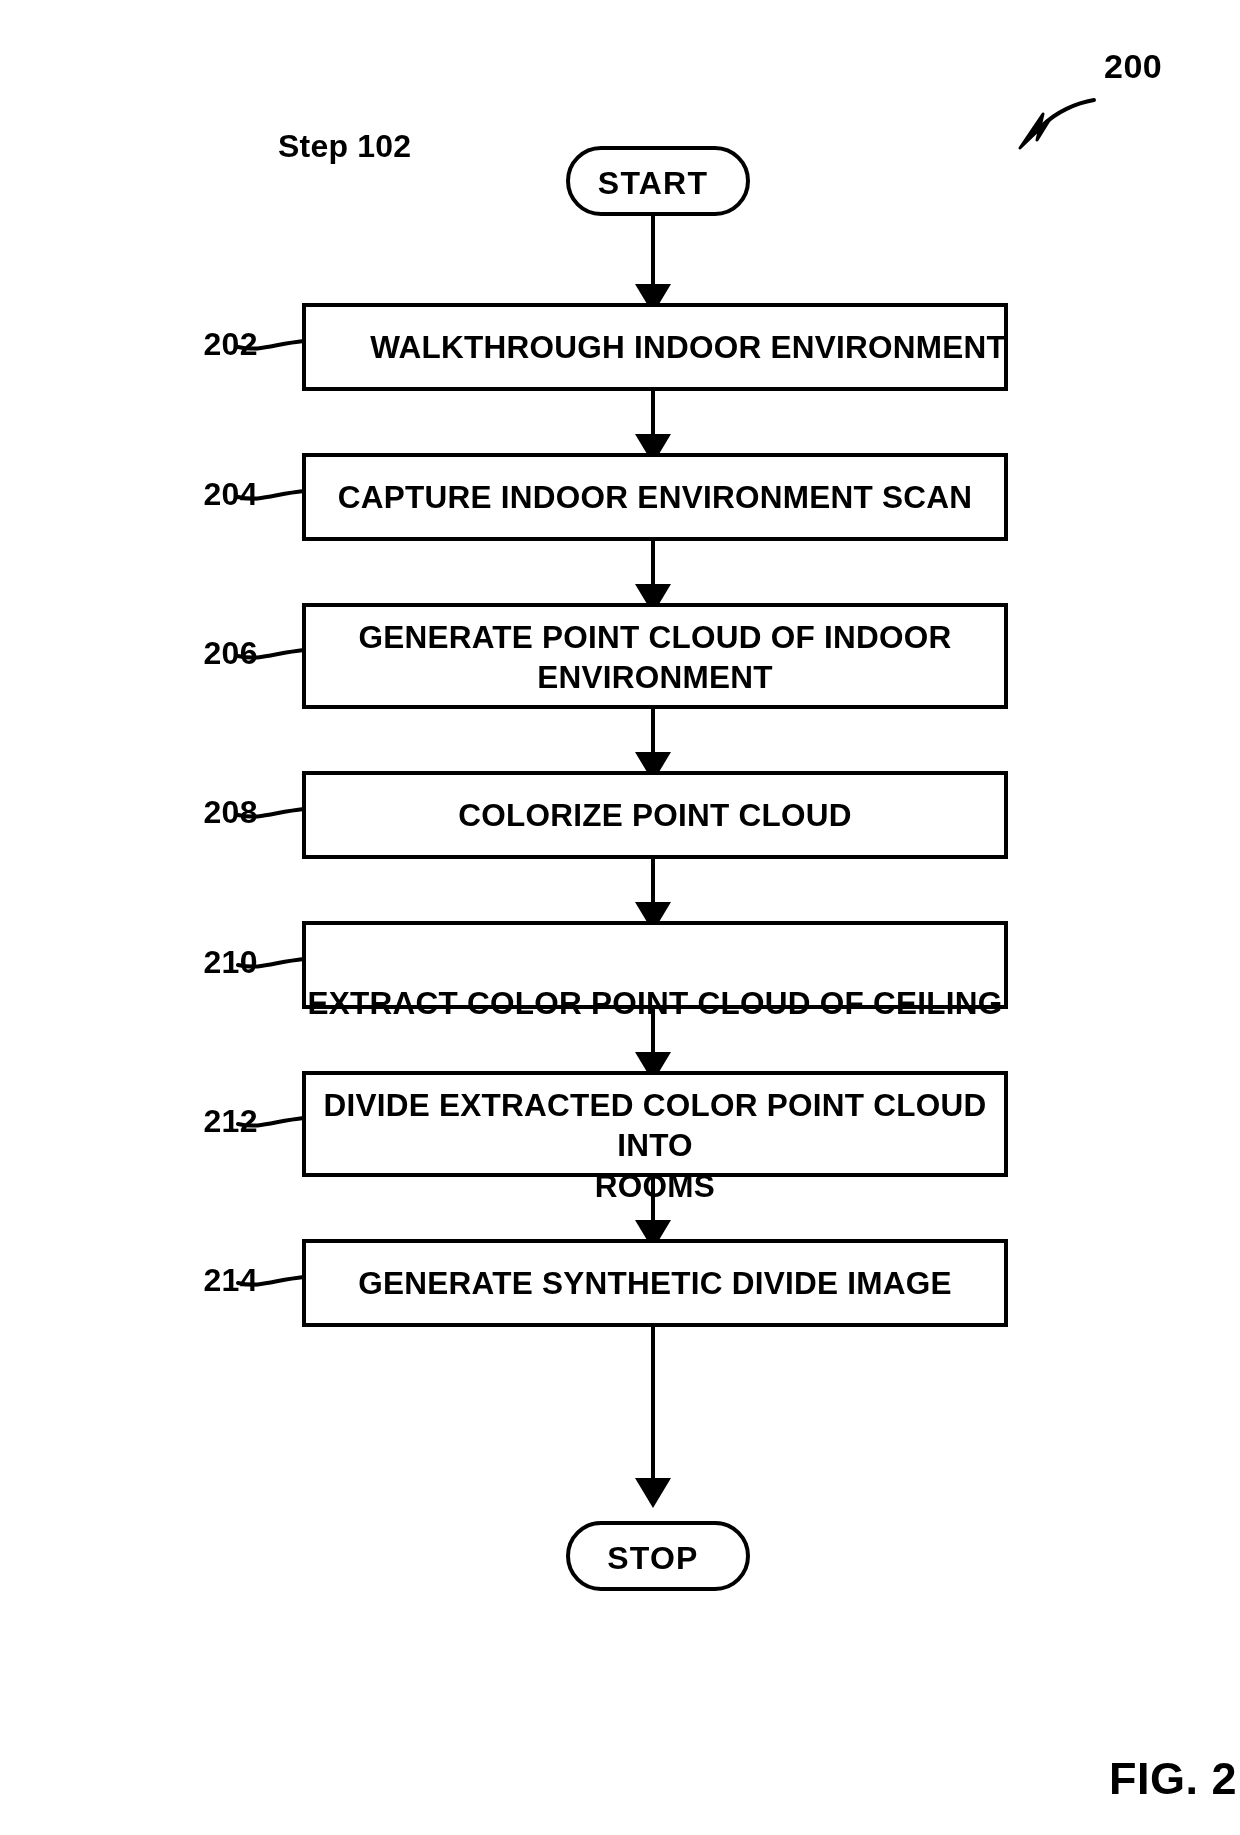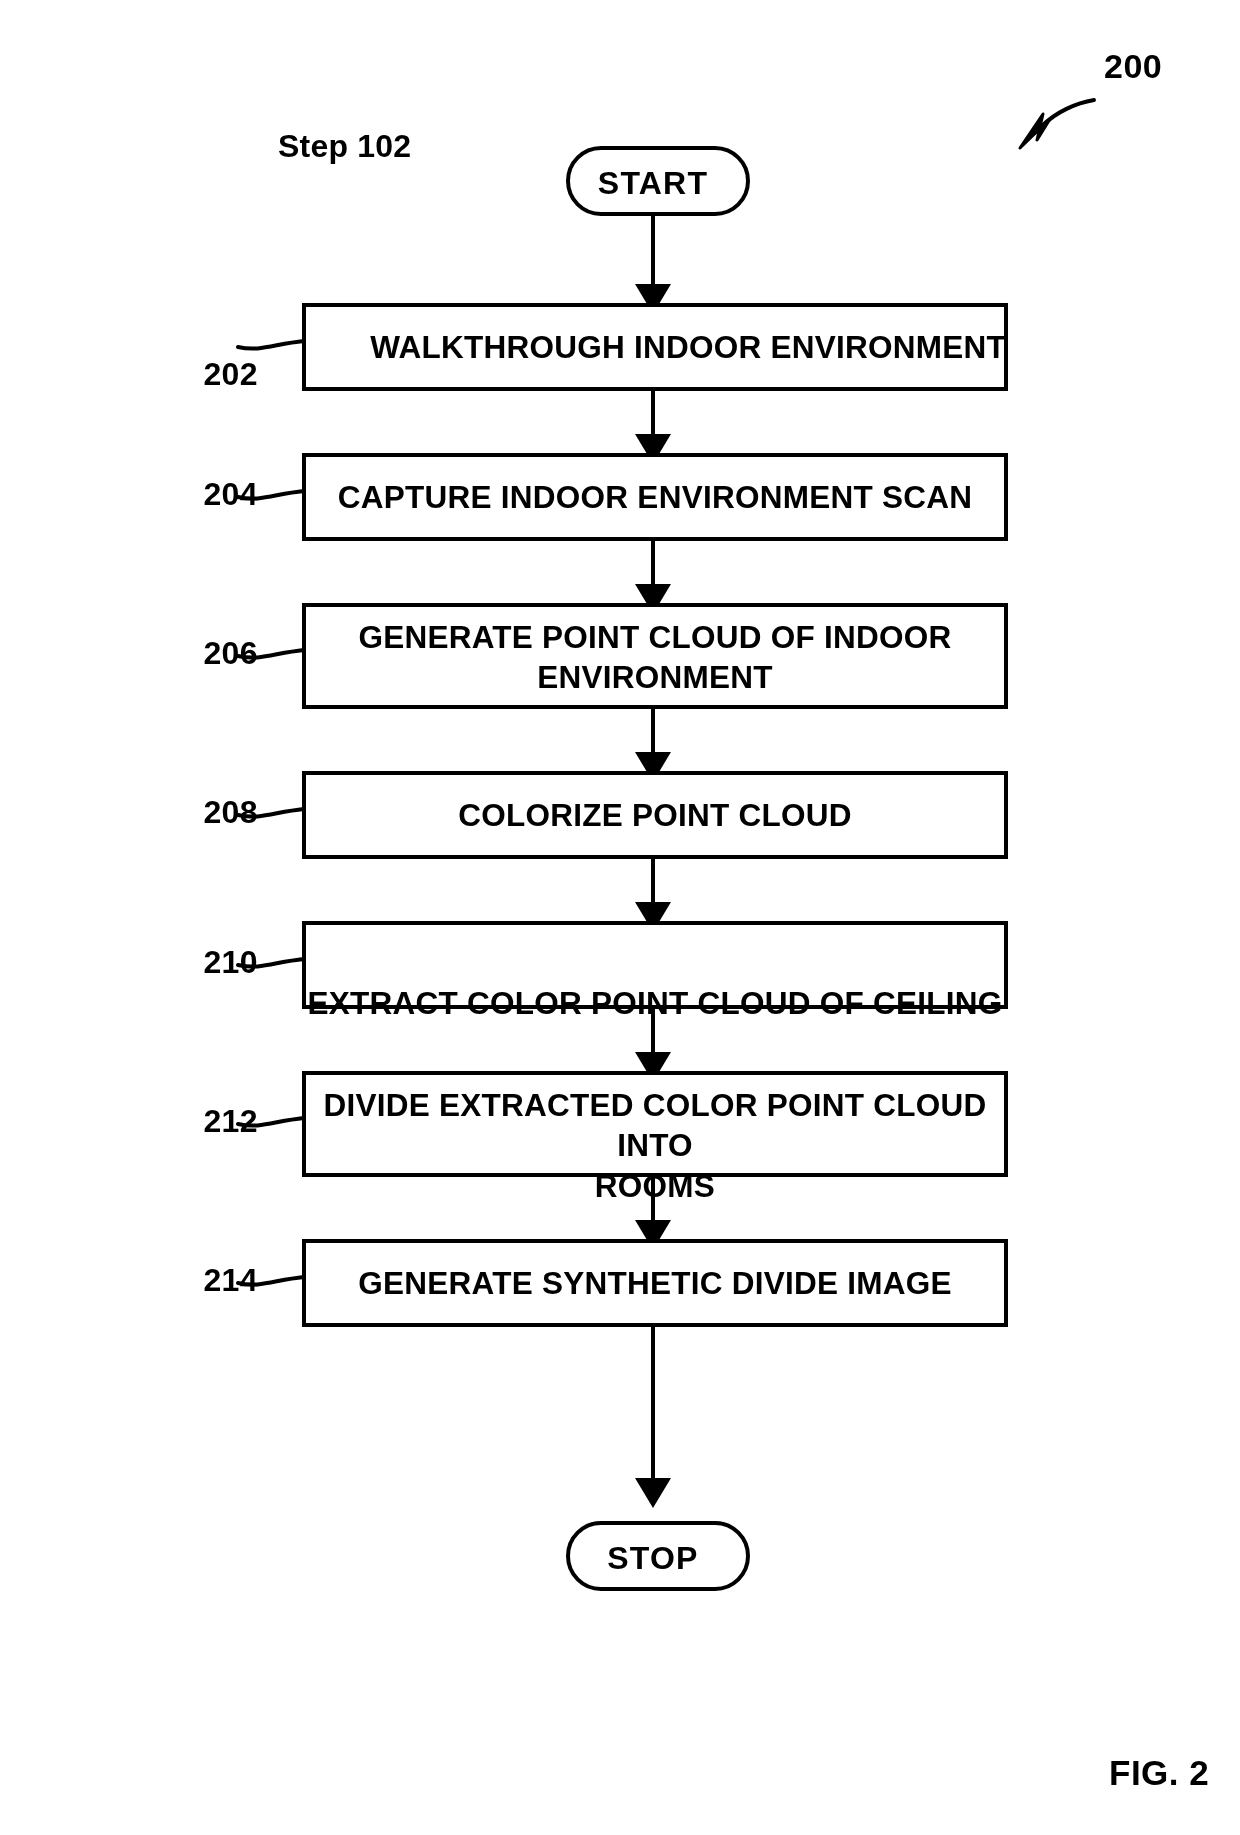--- a/index.html
+++ b/index.html
@@ -52,21 +52,21 @@
     left: 240px;
     top: 128px;
     font-size: 32px;
     letter-spacing: 0.2px;
     margin-left: 22px;
   }
 
   .fig-caption {
     left: 1093px;
     top: 1752px;
-    font-size: 35px;
+    font-size: 45px;
     letter-spacing: 0.5px;
   }
 
   
   .term-text {
     position: absolute;
     width: 180px;
     text-align: center;
     font-size: 32px;
     letter-spacing: 1.2px;
@@ -173,21 +173,21 @@
     <rect x="552" y="1523" width="180" height="66" rx="33" ry="33" fill="#fff" stroke="#000" stroke-width="4"></rect>
 
   </svg>
 
   <div class="txt fig-ref-200">200</div>
 
   <div class="txt step-label">Step 102</div>
 
   <div class="term-text term-start">START</div>
 
-  <div class="ref-num" style="left:150px; top:326px;margin-top:30px;">202</div>
+  <div class="ref-num" style="left:150px; top:326px;">202</div>
   <div class="box-text" style="top:327px;text-align:right;">
     <span class="line">WALKTHROUGH INDOOR ENVIRONMENT</span>
   </div>
 
   <div class="ref-num" style="left:150px; top:476px;">204</div>
   <div class="box-text" style="top:477px;">
     <span class="line">CAPTURE INDOOR ENVIRONMENT SCAN</span>
   </div>
 
   <div class="ref-num" style="left:150px; top:635px;">206</div>

